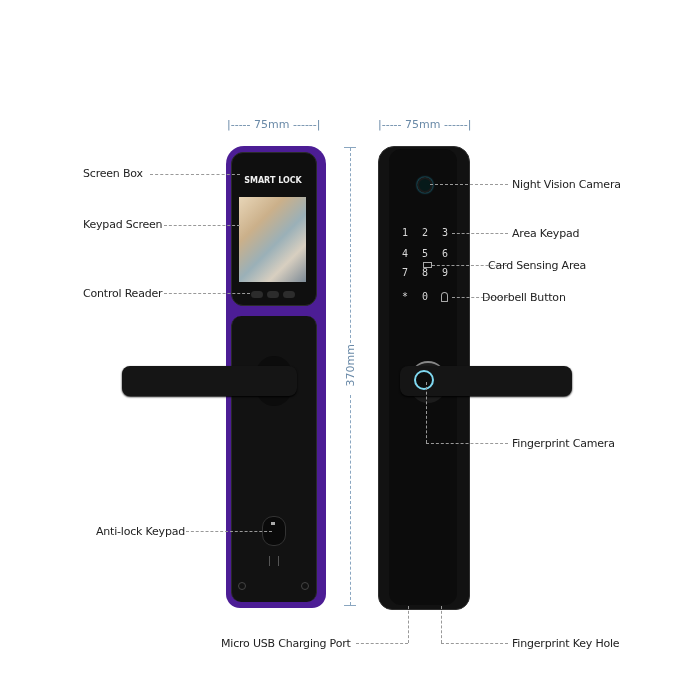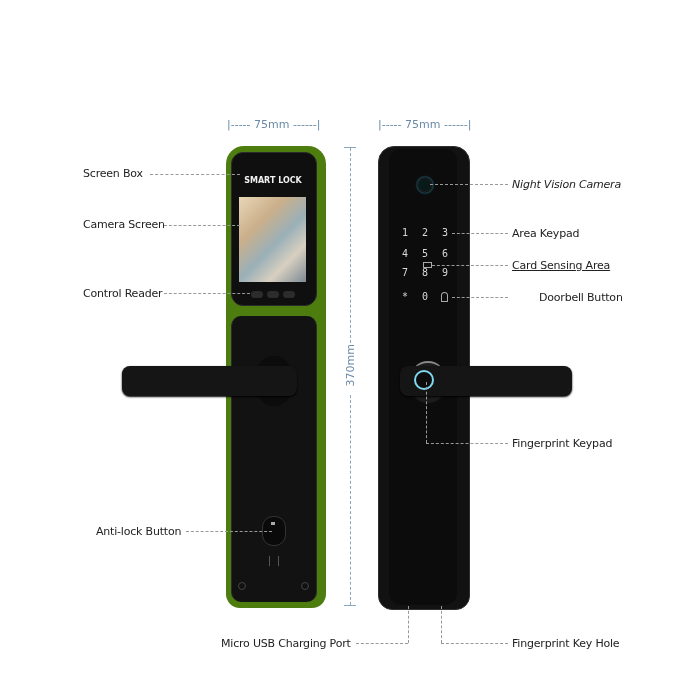--- a/index.html
+++ b/index.html
@@ -27,21 +27,21 @@
 </div>
 
 <div class="tick" style="left:344px;top:147px;width:12px;height:1px;"></div>
 <div class="bluev" style="left:350px;top:148px;height:195px;"></div>
 <div class="dim" style="left:330px;top:360px;transform:rotate(-90deg);transform-origin:center;width:40px;text-align:center;">
   <span>370mm</span>
 </div>
 <div class="bluev" style="left:350px;top:395px;height:210px;"></div>
 <div class="tick" style="left:344px;top:605px;width:12px;height:1px;"></div>
 
-<div class="panel" style="left:226px;top:146px;width:100px;height:462px;border-radius:18px 18px 14px 14px;background:#4d7c0f;">
+<div class="panel" style="left:226px;top:146px;width:100px;height:462px;border-radius:18px 18px 14px 14px;background:#4c1d95;">
   <div class="abs" style="left:5px;top:6px;width:84px;height:152px;border-radius:12px;background:#0f0f0f;border:1px solid #2a2a2a;"></div>
   <div class="abs" style="left:0;top:30px;width:94px;text-align:center;color:#f0f0f0;font-size:8px;font-weight:bold;">SMART LOCK</div>
   <div class="abs" style="left:13px;top:51px;width:67px;height:85px;background:linear-gradient(135deg,#e8d6b8 0%,#cbb08a 30%,#9ab0b8 55%,#d8cfc0 75%,#7c8a96 100%);"></div>
   <div class="abs" style="left:25px;top:145px;width:12px;height:7px;border-radius:4px;background:#2c2c2c;"></div>
   <div class="abs" style="left:41px;top:145px;width:12px;height:7px;border-radius:4px;background:#2c2c2c;"></div>
   <div class="abs" style="left:57px;top:145px;width:12px;height:7px;border-radius:4px;background:#2c2c2c;"></div>
   <div class="abs" style="left:5px;top:170px;width:84px;height:286px;border-radius:10px;background:#121212;border-left:1px solid #2a2a2a;border-right:1px solid #2a2a2a;"></div>
   <div class="abs" style="left:30px;top:210px;width:36px;height:50px;border-radius:18px;background:#0c0c0c;"></div>
   <div class="abs" style="left:36px;top:370px;width:22px;height:28px;border-radius:11px;background:#0a0a0a;border:1px solid #333;"></div>
   <div class="abs" style="left:45px;top:376px;width:4px;height:3px;background:#aaa;"></div>
@@ -70,44 +70,44 @@
   <div class="abs" style="left:62px;top:145px;width:7px;height:10px;border-radius:4px 4px 1px 1px;border:1px solid #aaa;box-sizing:border-box;"></div>
 </div>
 
 <div class="abs" style="left:410px;top:361px;width:36px;height:40px;border-radius:18px;background:#1c1c1c;border-top:2px solid #888;"></div>
 <div class="abs" style="left:400px;top:366px;width:172px;height:30px;border-radius:8px;background:#151515;box-shadow:0 1px 2px #000;"></div>
 <div class="abs" style="left:414px;top:370px;width:16px;height:16px;border-radius:50%;border:2px solid #7fd8f0;background:#0c0c0c;"></div>
 
 <div class="label" style="left:83px;top:167px;">Screen Box</div>
 <div class="hdash" style="left:150px;top:174px;width:90px;"></div>
 
-<div class="label" style="left:83px;top:218px;">Camera Screen</div>
+<div class="label" style="left:83px;top:218px;">Keypad Screen</div>
 <div class="hdash" style="left:164px;top:225px;width:76px;"></div>
 
 <div class="label" style="left:83px;top:287px;">Control Reader</div>
 <div class="hdash" style="left:164px;top:293px;width:86px;"></div>
 
-<div class="label" style="left:96px;top:525px;">Anti-lock Button</div>
+<div class="label" style="left:96px;top:525px;">Anti-lock Keypad</div>
 <div class="hdash" style="left:186px;top:531px;width:86px;"></div>
 
 <div class="hdash" style="left:430px;top:184px;width:78px;"></div>
-<div class="label" style="left:512px;top:178px;font-style:italic;">Night Vision Camera</div>
+<div class="label" style="left:512px;top:178px;">Night Vision Camera</div>
 
 <div class="hdash" style="left:452px;top:233px;width:56px;"></div>
 <div class="label" style="left:512px;top:227px;">Area Keypad</div>
 
 <div class="hdash" style="left:432px;top:265px;width:76px;"></div>
-<div class="label" style="left:512px;top:259px;text-decoration:underline;">Card Sensing Area</div>
+<div class="label" style="left:488px;top:259px;">Card Sensing Area</div>
 
 <div class="hdash" style="left:452px;top:297px;width:56px;"></div>
-<div class="label" style="left:539px;top:291px;text-align:right;">Doorbell Button</div>
+<div class="label" style="left:482px;top:291px;text-align:right;">Doorbell Button</div>
 
 <div class="vdash" style="left:426px;top:382px;height:61px;"></div>
 <div class="hdash" style="left:426px;top:443px;width:82px;"></div>
-<div class="label" style="left:512px;top:437px;">Fingerprint Keypad</div>
+<div class="label" style="left:512px;top:437px;">Fingerprint Camera</div>
 
 <div class="vdash" style="left:408px;top:606px;height:37px;"></div>
 <div class="hdash" style="left:356px;top:643px;width:52px;"></div>
 <div class="label" style="left:221px;top:637px;">Micro USB Charging Port</div>
 
 <div class="vdash" style="left:441px;top:606px;height:37px;"></div>
 <div class="hdash" style="left:441px;top:643px;width:67px;"></div>
 <div class="label" style="left:512px;top:637px;">Fingerprint Key Hole</div>
 
 </body></html>

